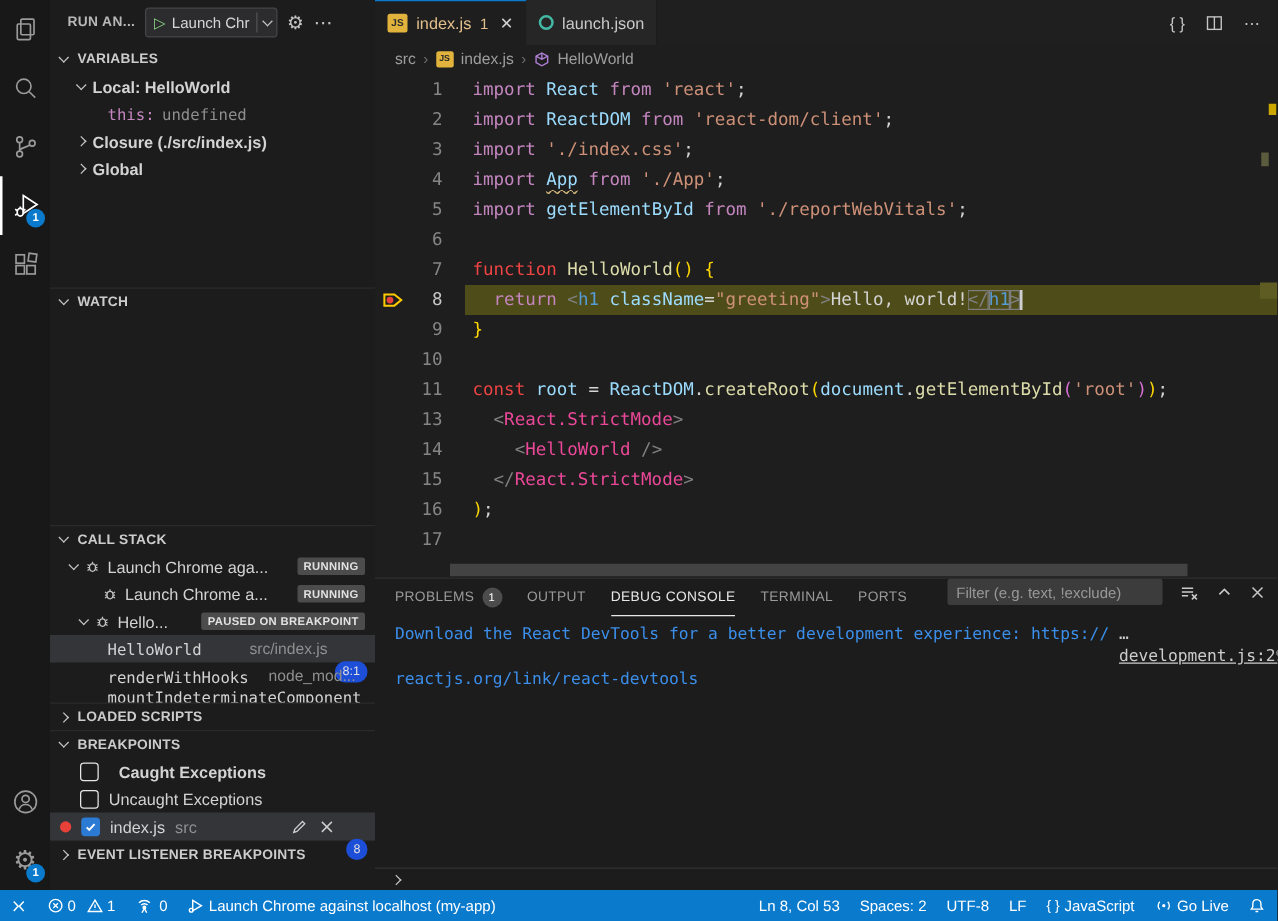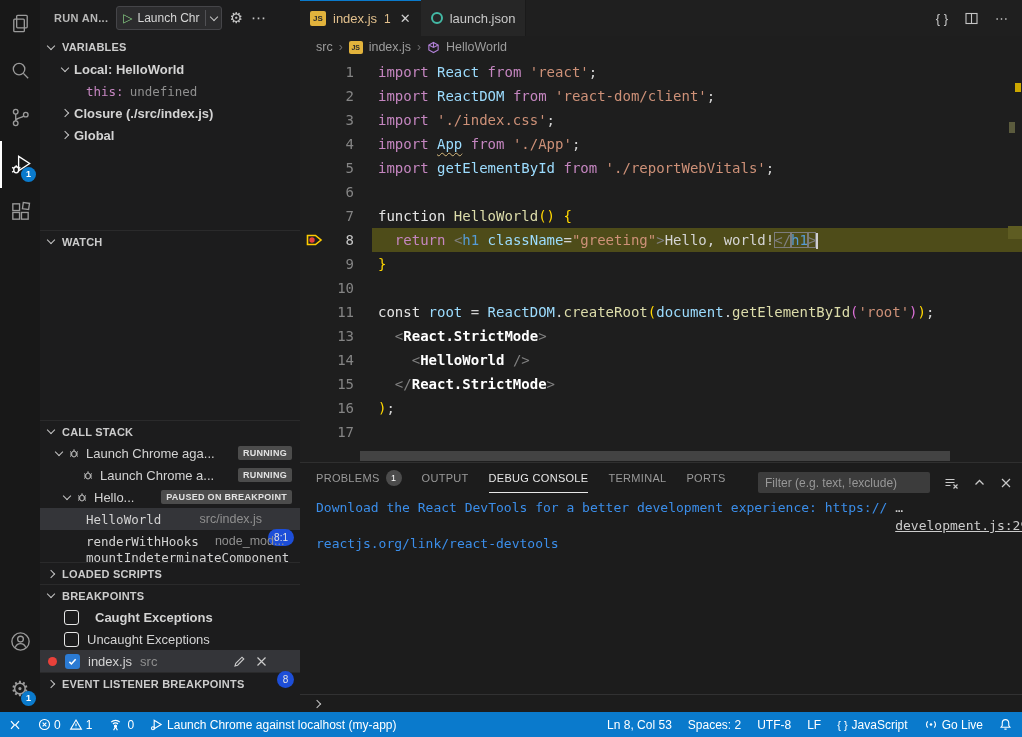--- a/index.html
+++ b/index.html
@@ -67,33 +67,33 @@
   .bc-sep{color:#6d6d6d;font-size:12px;}
   .bc-js{width:14px;height:13px;font-size:7px;}
 
   .editor{position:relative;flex:1;overflow:hidden;padding-top:2px;}
   .cl{display:flex;height:24px;line-height:24px;font-family:"DejaVu Sans Mono",monospace;font-size:14px;white-space:pre;}
   .g-ico{width:28px;display:flex;align-items:center;justify-content:center;flex:none;}
   .g-num{width:26px;text-align:right;color:#858585;flex:none;}
   .g-code{margin-left:18px;padding-left:6px;flex:1;}
   .cl.hl .g-code{background:#4e4c19;}
   .cl.hl .g-num{color:#c6c6c6;}
-  .tk-k{color:#c586c0;} .tk-d{color:#e5e5e5;margin-top:40px;} .tk-v{color:#9cdcfe;} .tk-s{color:#ce9178;}
-  .tk-f{color:#dcdcaa;} .tk-c{color:#ffffff;font-weight:bold;} .tk-t{color:#569cd6;} .tk-g{color:#808080;}
+  .tk-k{color:#c586c0;} .tk-d{color:#ef4444;margin-top:40px;} .tk-v{color:#9cdcfe;} .tk-s{color:#ce9178;}
+  .tk-f{color:#dcdcaa;} .tk-c{color:#ec4899;} .tk-t{color:#569cd6;} .tk-g{color:#808080;}
   .tk-p{color:#d4d4d4;} .tk-b1{color:#ffd700;} .tk-b2{color:#da70d6;}
   .tk-vw{color:#9cdcfe;text-decoration:underline;text-decoration-style:wavy;text-decoration-color:#d7ba7d;text-underline-offset:3px;text-decoration-thickness:1px;}
   .tk-box{box-shadow:inset 0 0 0 1px #7d7d7d;}
   .cursor{display:inline-block;width:2px;height:16px;background:#d0d0d0;vertical-align:middle;}
   .hscroll{position:absolute;left:60px;bottom:1px;width:590px;height:10px;background:#434343;cursor:pointer;}
   .ruler{position:absolute;right:0;top:0;bottom:0;width:14px;}
   .mark{position:absolute;}
 
   
   .panel{height:250px;flex:none;position:relative;background:#1c1c1c;border-top:1px solid #2f2f2f;}
-  .panel-head{height:30px;display:flex;align-items:flex-end;padding:0 10px 0 16px;gap:20px;}
+  .panel-head{height:30px;display:flex;align-items:flex-start;padding:0 10px 0 16px;gap:20px;}
   .ptab{font-size:11px;color:#9a9a9a;letter-spacing:.3px;display:flex;align-items:center;gap:6px;height:30px;cursor:pointer;}
   .ptab.active{color:#e7e7e7;border-bottom:1px solid #e7e7e7;}
   .pbadge{min-width:16px;height:16px;border-radius:50%;background:#4c4c4c;color:#fff;font-size:9px;
     display:flex;align-items:center;justify-content:center;}
   .panel-right{margin-left:auto;display:flex;align-items:center;gap:14px;}
   .filter{width:172px;height:21px;background:#3c3c3c;border:none;border-radius:2px;color:#bdbdbd;
     font-size:12px;padding:0 7px;font-family:"Liberation Sans",sans-serif;}
   .filter::placeholder{color:#989898;}
   .picon{color:#c9c9c9;display:flex;cursor:pointer;}
   .console{padding:6px 10px 0 16px;font-family:"DejaVu Sans Mono",monospace;font-size:13px;line-height:18px;}

